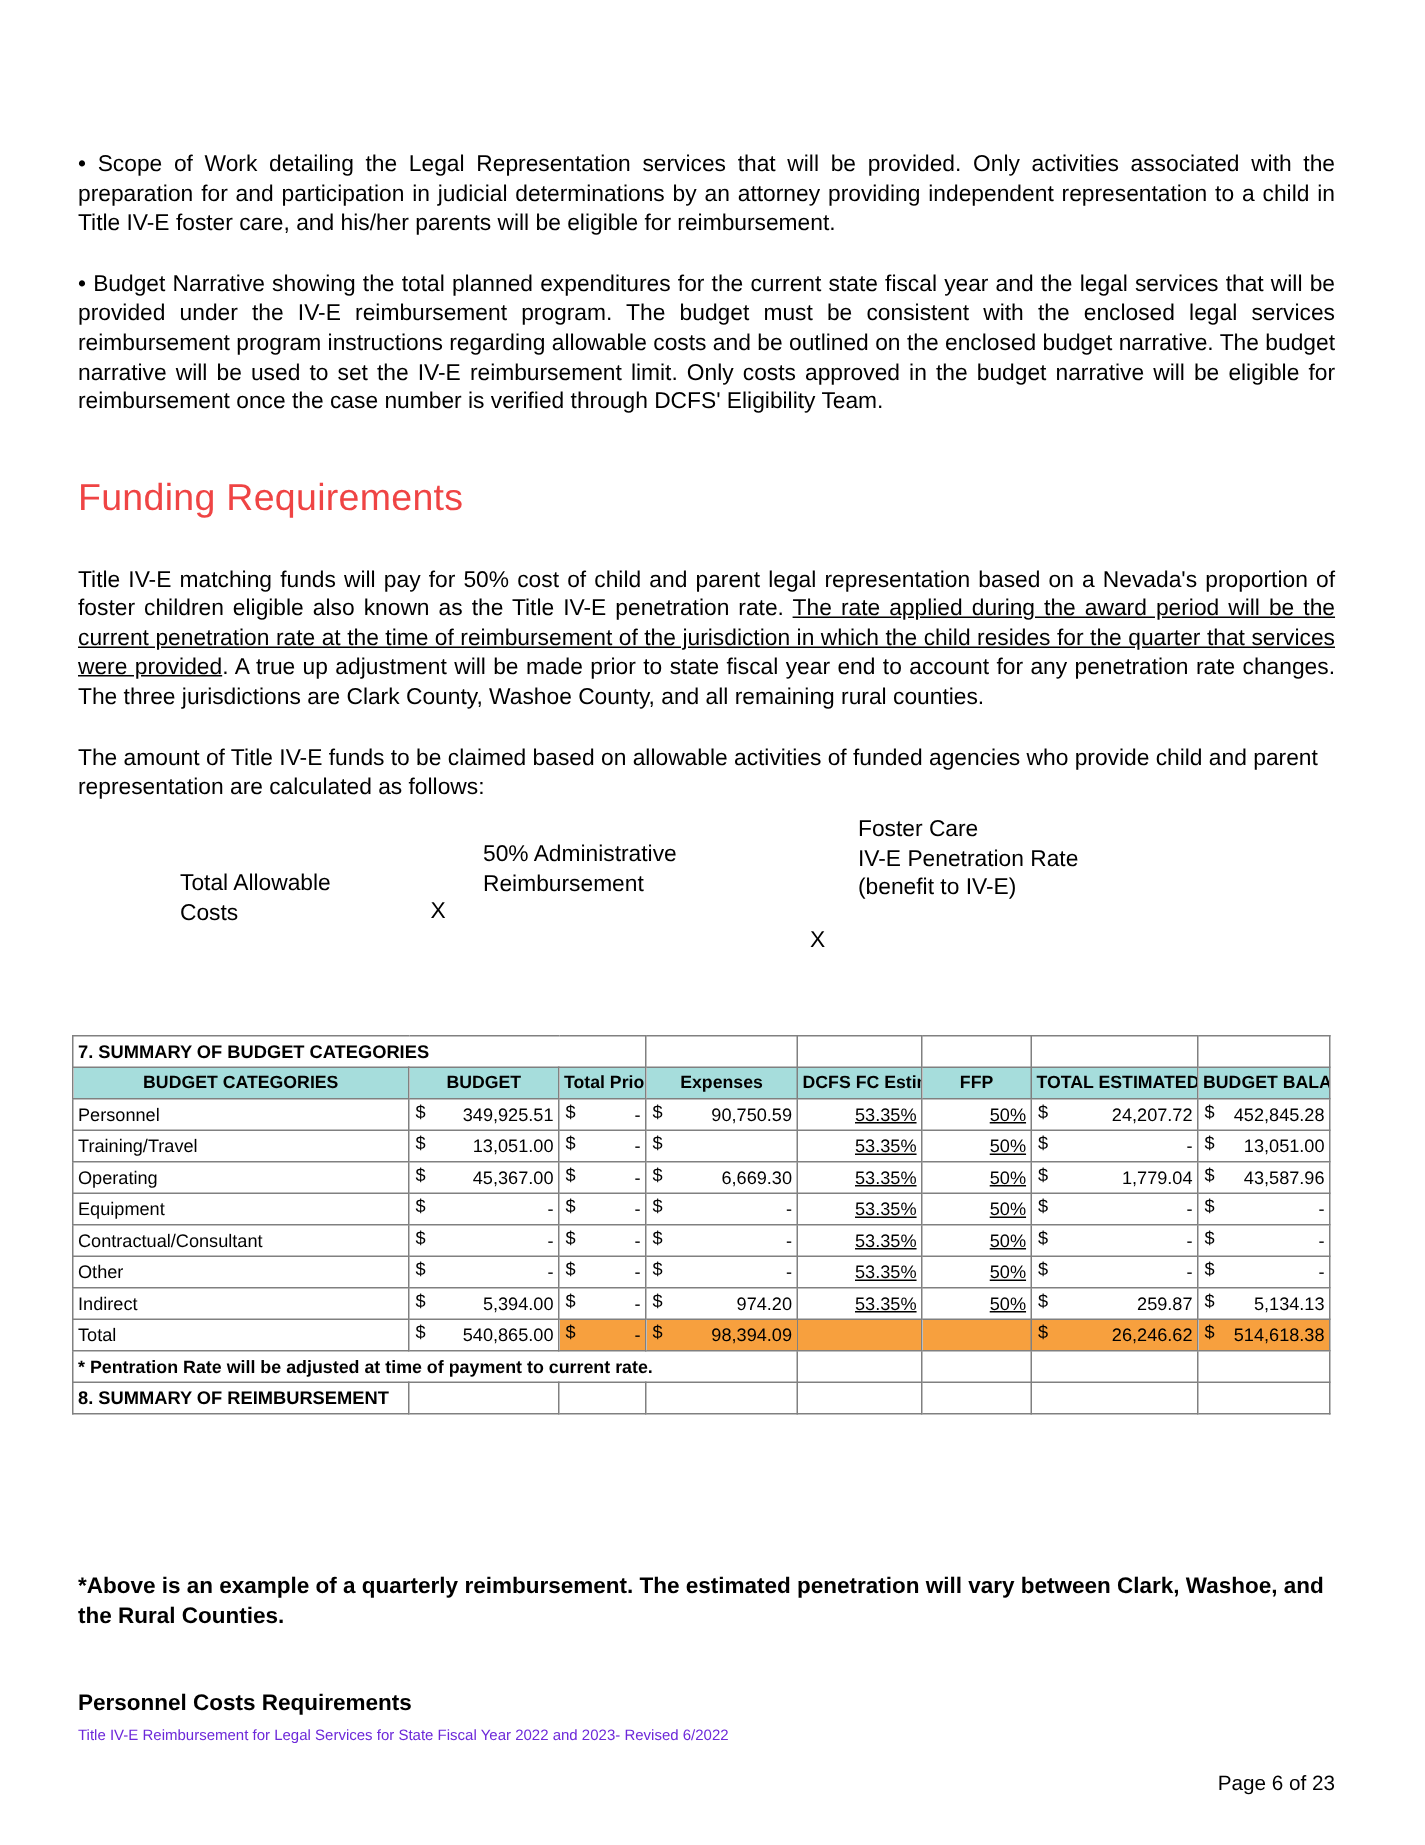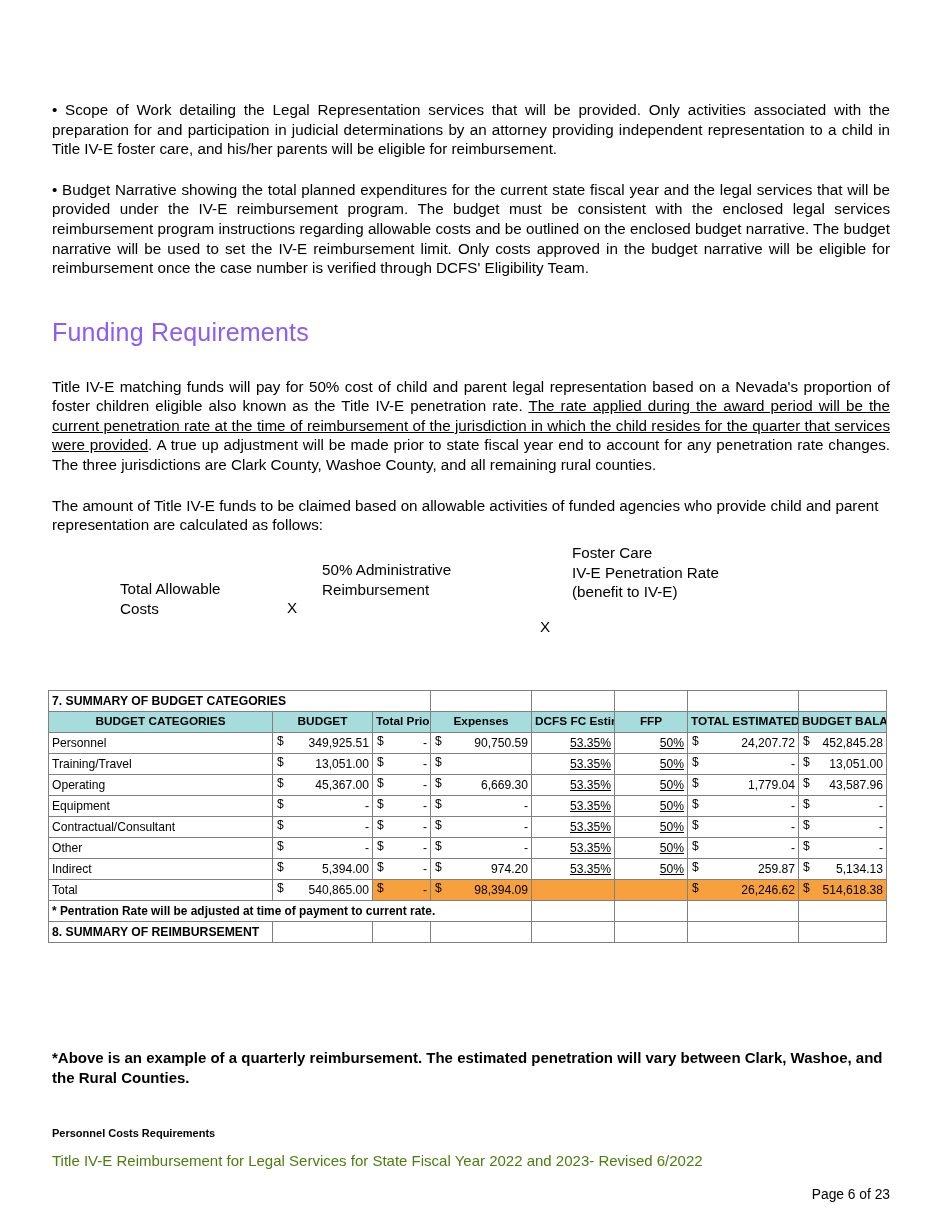--- a/index.html
+++ b/index.html
@@ -36,21 +36,21 @@
     text-align: justify;
     color: #000;
   }
   .gap-sm { height: 21px; }
   .gap-md { height: 30px; }
   .gap-lg { height: 40px; }
 
   h2.section-heading {
     font-size: 25px;
     font-weight: 400;
-    color: #8b5cf6;
+    color: #ef4444;
     margin: 0;
     line-height: 1.15;
     letter-spacing: 0.2px;
   }
 
   .bold-underline {
     font-weight: normal;
     text-decoration: underline;
   }
   .underline {
@@ -142,32 +142,32 @@
     width: 840px;
   }
   p.note-bold {
     margin: 0;
     font-size: 15px;
     font-weight: bold;
     line-height: 1.30;
   }
   p.subhead {
     margin: 0;
-    font-size: 11px;
+    font-size: 15px;
     font-weight: bold;
   }
   .footer {
     position: absolute;
     left: 52px;
     top: 1152px;
     width: 838px;
   }
   .footer-line {
-    font-size: 15px;
-    color: #4d7c0f;
+    font-size: 10px;
+    color: #6d28d9;
   }
   .page-num {
     margin-top: 18px;
     text-align: right;
     font-size: 13.8px;
   }
 </style>
 </head>
 <body>
 

